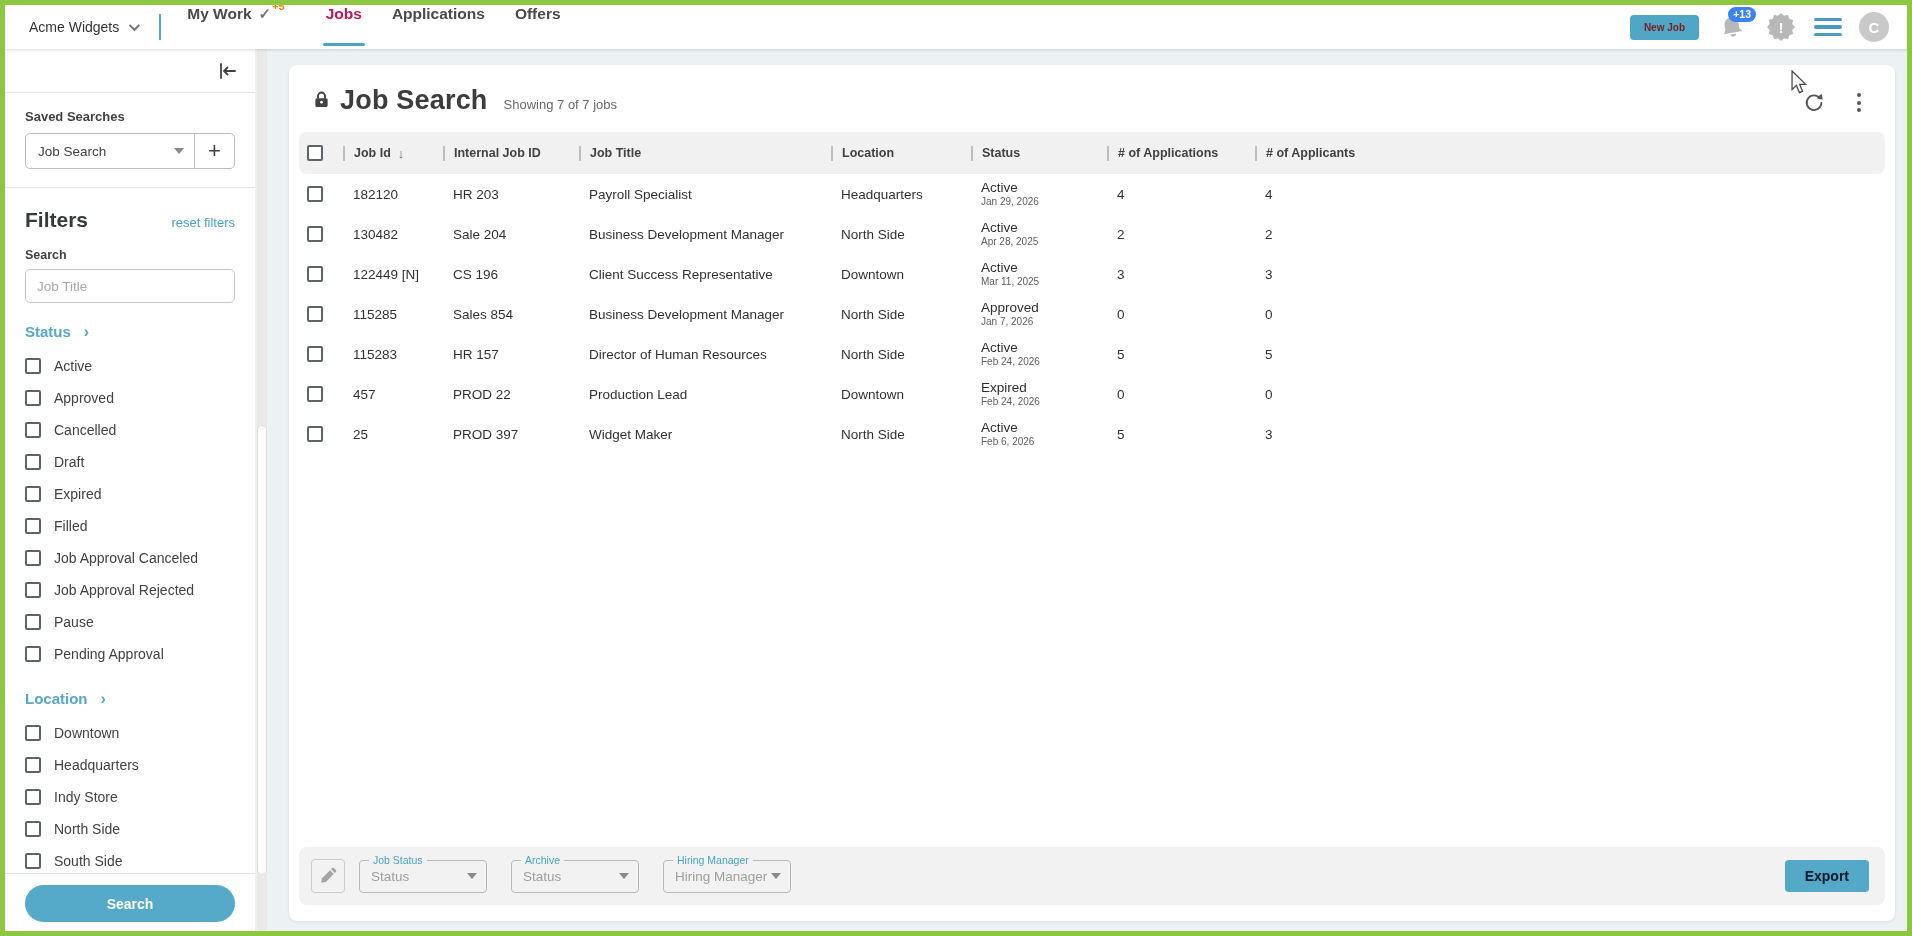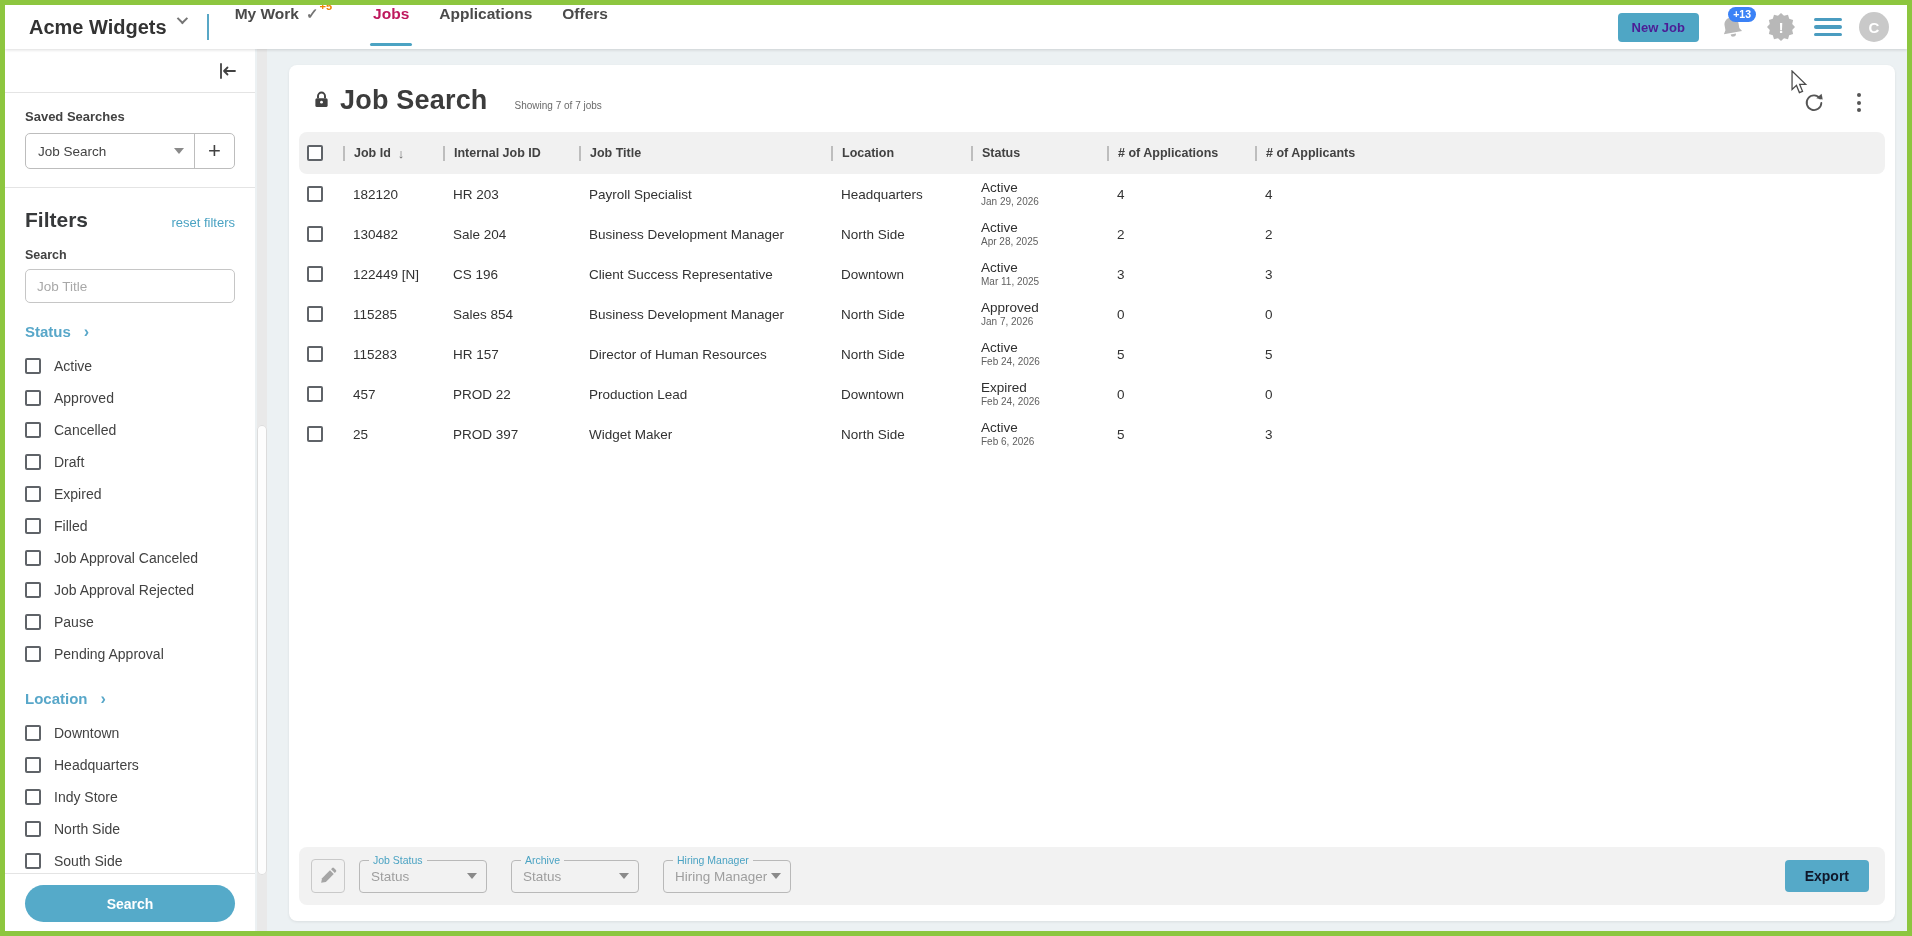--- a/index.html
+++ b/index.html
@@ -9,31 +9,31 @@
     background:#ecf1f3;
     border:5px solid #8DC63F;
     overflow:hidden;
     color:#3c3c3c;
   }
   
   .topnav{
     height:44px; background:#fff; display:flex; align-items:center;
     padding:0 18px 0 24px; box-shadow:0 1px 3px rgba(0,0,0,.14); position:relative; z-index:5;
   }
-  .brand{ display:flex; gap:10px; font-size:20px; font-weight:bold; color:#333; cursor:pointer;}
+  .brand{ display:flex; align-items:center; gap:10px; font-size:14px; font-weight:normal; color:#333; cursor:pointer;}
   .chev{ width:8px; height:8px; border-right:2px solid #757575; border-bottom:2px solid #757575; transform:rotate(45deg) translateY(-2px); display:inline-block;}
   .nav-divider{ width:2px; height:26px; background:#58a7c6; margin:0 26px 0 22px;}
   .nav-tabs{ display:flex; align-items:center; gap:30px; }
   .nav-tab{ font-size:15.5px; font-weight:bold; color:#4a4a4a; position:relative; height:44px; display:flex; align-items:flex-start; cursor:pointer;}
   .nav-tab .checkmark{ color:#757575; font-size:15px; margin-left:7px;}
   .nav-tab sup{ color:#EE8100; font-size:11px; font-weight:bold; position:relative; top:-5px; left:1px;}
   .nav-tab.active{ color:#be185d;margin-left:12px; }
   .nav-tab.active::after{ content:""; position:absolute; left:-3px; right:-3px; bottom:3px; height:3px; background:#4BA3C3; border-radius:2px;}
   .nav-right{ margin-left:auto; display:flex; align-items:center; gap:17px;}
-  .btn-newjob{ background:#4FA6C5; color:#4c1d95; border:none; border-radius:4px; font-size:13px; font-weight:bold; padding:7px 14px; font-family:inherit; cursor:pointer;}
+  .btn-newjob{ background:#4FA6C5; color:#7f1d1d; border:none; border-radius:4px; font-size:10px; font-weight:bold; padding:7px 14px; font-family:inherit; cursor:pointer;}
   .icon-wrap{ position:relative; display:flex; align-items:center; justify-content:center; width:32px; height:32px; cursor:pointer;}
   .notif-badge{ position:absolute; top:-4px; right:-8px; background:#3b82f6; color:#fff; font-size:10.5px; font-weight:bold; border-radius:9px; padding:2px 5px; line-height:1;}
   .hamburger{ display:flex; flex-direction:column; gap:4px; width:28px; cursor:pointer;}
   .hamburger span{ height:3.5px; background:#4A9CC0; border-radius:2px;}
   .avatar{ width:30px; height:30px; border-radius:50%; background:#c9c9c9; color:#fff; font-weight:bold; font-size:15px; display:flex; align-items:center; justify-content:center; cursor:pointer;}
   
   .content{ display:flex; height:882px; }
   .sidebar-wrap{ width:264px; position:relative; flex:none;}
   .sidebar{ width:250px; height:100%; background:#fff; display:flex; flex-direction:column; }
   .sb-scroll-track{ position:absolute; top:0; right:2px; width:10px; height:100%; background:#e9e9e9;}
@@ -60,21 +60,21 @@
   .cb-box{ width:16px; height:16px; border:2px solid #5f6368; border-radius:2px; background:#fff; flex:none;}
   .cb-label{ font-size:14px; color:#424242;}
   .sb-bottom{ border-top:1px solid #e4e4e4; padding:11px 20px 9px;}
   .btn-search{ width:100%; height:37px; background:#55AAC9; border:none; border-radius:19px; color:#fff; font-size:14px; font-weight:bold; font-family:inherit; cursor:pointer;}
   
   .main-area{ flex:1; padding:16px 12px 10px 20px; min-width:0;}
   .card{ background:#fff; border-radius:8px; height:100%; box-shadow:0 1px 3px rgba(0,0,0,.08); display:flex; flex-direction:column; position:relative;}
   .card-head{ display:flex; align-items:flex-start; padding:20px 22px 16px 22px;}
   .title-group{ display:flex; align-items:baseline; gap:8px;}
   .page-title{ font-size:27px; font-weight:bold; color:#3c3c3c; letter-spacing:.2px;}
-  .subtitle{ font-size:10px; color:#6a6a6a; margin-left:19px;}
+  .subtitle{ font-size:13px; color:#6a6a6a; margin-left:8px;}
   .head-icons{ margin-left:auto; display:flex; align-items:center; gap:26px; padding-top:6px; padding-right:6px;}
   .head-icon{ cursor:pointer; display:flex;}
   .kebab{ display:flex; flex-direction:column; gap:3.5px; cursor:pointer; padding:2px 6px;}
   .kebab span{ width:4px; height:4px; border-radius:50%; background:#555;}
   .table-zone{ padding:0 10px; }
   .jobs-grid{ display:grid; grid-template-columns:44px 100px 136px 252px 140px 136px 148px 1fr; align-items:center;}
   .thead{ background:#f1f1f1; border-radius:8px; height:42px; }
   .th{ display:flex; align-items:center; font-size:12.5px; font-weight:bold; color:#424242; height:100%;}
   .th .hsep{ width:2px; height:15px; background:#bdbdbd; margin-right:9px; flex:none;}
   .sort-arrow{ margin-left:7px; color:#6b6b6b; font-size:13px; font-weight:normal;}

